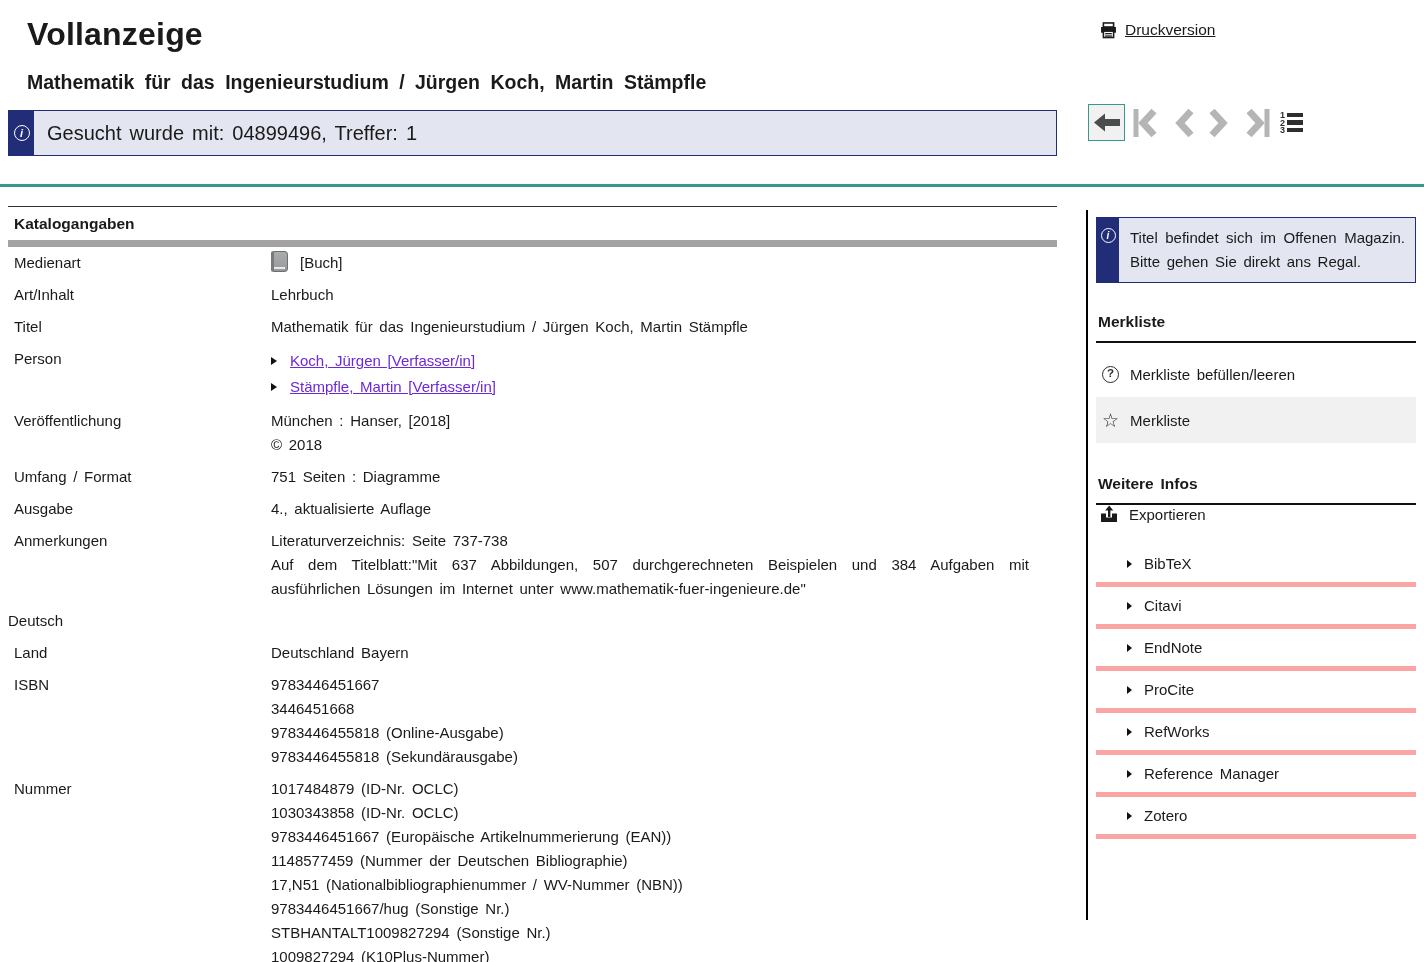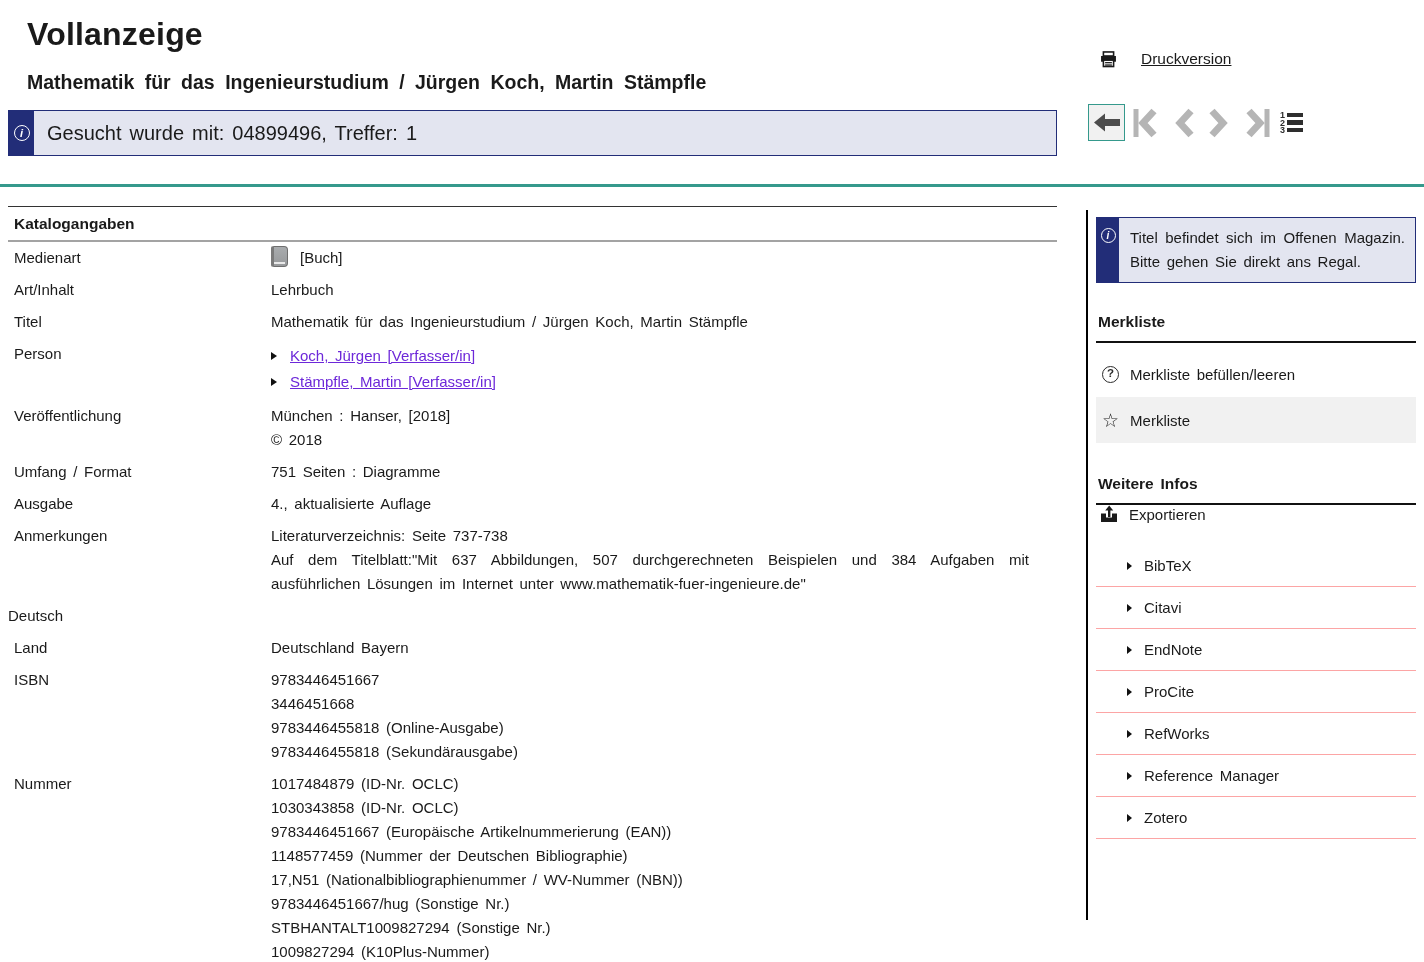--- a/index.html
+++ b/index.html
@@ -10,21 +10,21 @@
     color: #1a1a1a;
     font-size: 15px;
     overflow: hidden;
   }
   .page { position: relative; width: 1424px; height: 962px; word-spacing: 2.5px; }
 
   
   .h1 { position: absolute; top: 16px; left: 27px; font-size: 32px; font-weight: bold; letter-spacing: 0.2px; }
   .h2 { position: absolute; top: 71px; left: 27px; font-size: 19.5px; font-weight: bold; word-spacing: 5px; }
 
-  .print-row { position: absolute; top: 21px; left: 1100px; display: flex; align-items: center; gap: 24px; margin-top: 29px; }
+  .print-row { position: absolute; top: 21px; left: 1100px; display: flex; align-items: center; gap: 8px; }
   .print-row a { color: #1a1a1a; text-decoration: underline; font-size: 15.5px; }
 
   
   .info-bar {
     position: absolute; top: 110px; left: 8px; width: 1049px; height: 46px;
     background: #e3e5f0; border: 1px solid #222d78; display: flex; align-items: stretch;
   }
   .info-badge { width: 25px; background: #222d78; display: flex; align-items: center; justify-content: center; }
   .info-circle {
     width: 16px; height: 16px; border: 1.5px solid #fff; border-radius: 50%;
@@ -46,21 +46,21 @@
   .list-icon .li-digit { font-size: 9px; font-weight: bold; color: #2e2e2e; width: 6px; line-height: 4px; text-align: right; }
   .list-icon .li-bar { width: 16px; height: 4.5px; background: #2e2e2e; }
 
   
   .teal-rule { position: absolute; top: 184px; left: 0; width: 1424px; height: 3px; background: #35998c; }
 
   
   .catalog { position: absolute; top: 206px; left: 8px; width: 1049px; }
   .catalog-heading {
     font-weight: bold; font-size: 15.5px; padding: 8px 0 7px 6px;
-    border-top: 1px solid #333; border-bottom: 2px solid #a3a3a3;
+    border-top: 1px solid #333; border-bottom: 7px solid #a3a3a3;
   }
   .cat-row { display: flex; padding: 4px 0; }
   .cat-label { width: 263px; flex: 0 0 263px; padding-left: 6px; line-height: 24px; }
   .cat-value { flex: 1; line-height: 24px; text-align: justify; padding-right: 28px; }
   .val-line { line-height: 24px; }
   .link-line { display: flex; align-items: center; margin: 2px 0; line-height: 24px; }
   .cat-link { color: #6d28d9; text-decoration: underline; }
   .tri {
     width: 0; height: 0; border-left: 6px solid #111;
     border-top: 4.5px solid transparent; border-bottom: 4.5px solid transparent;
@@ -99,21 +99,21 @@
     width: 17px; height: 17px; border: 1.5px solid #2b2b2b; border-radius: 50%;
     display: flex; align-items: center; justify-content: center;
     font-size: 11.5px; font-weight: bold; color: #2b2b2b; line-height: 1; flex: 0 0 auto;
   }
   .star-glyph { font-size: 19px; line-height: 1; color: #1a1a1a; flex: 0 0 auto; }
 
   .export-row { display: flex; align-items: center; gap: 11px; padding-left: 4px; cursor: pointer; }
   .export-list { margin-top: 22px; }
   .export-item {
     display: flex; align-items: center; height: 42px; padding-left: 31px;
-    border-bottom: 1px solid #fca5a5; cursor: pointer;
+    border-bottom: 5px solid #fca5a5; cursor: pointer;
   }
   .export-item .tri { margin-right: 12px; border-left-width: 5.5px; }
 </style>
 </head>
 <body>
 
 <div class="page">
 
   <div class="h1">Vollanzeige</div>
 

